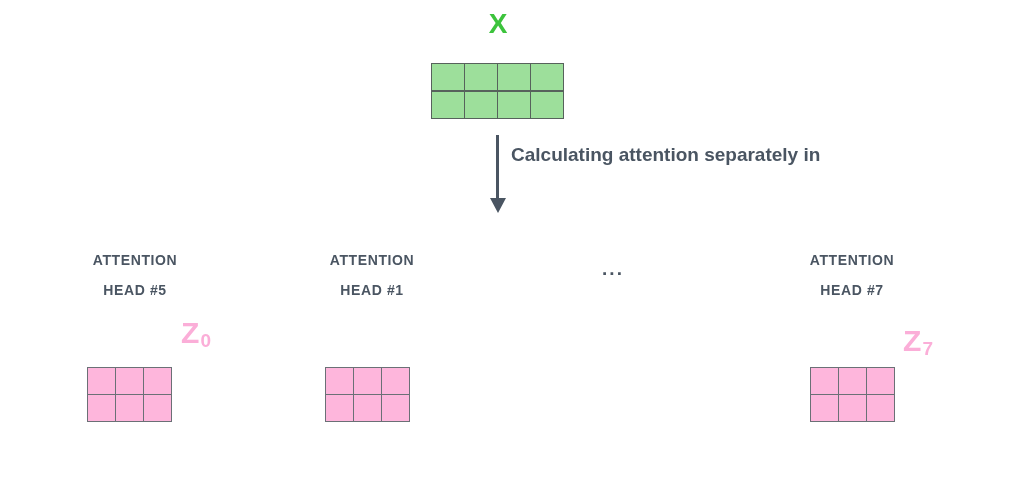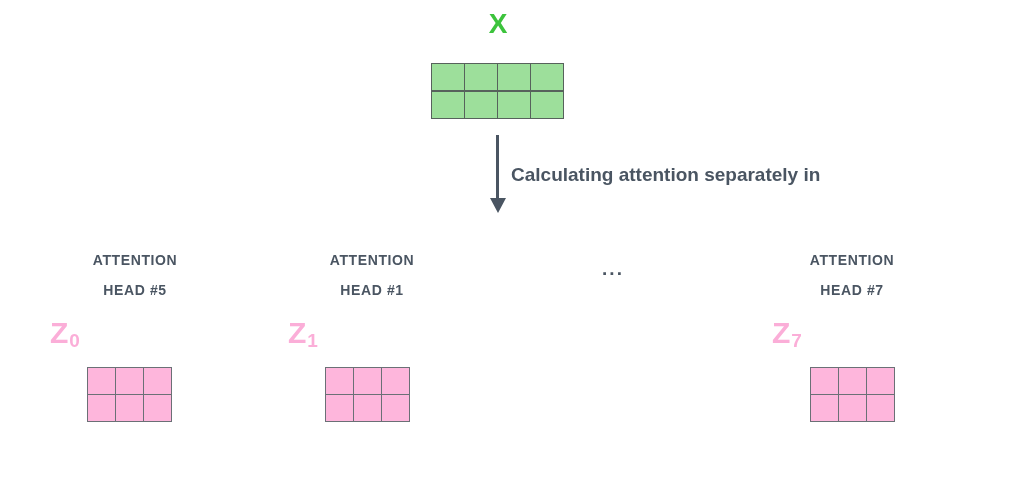--- a/index.html
+++ b/index.html
@@ -60,49 +60,48 @@
   .arrow .head{
     width:0;height:0;
     border-left:8.5px solid transparent;
     border-right:8.5px solid transparent;
     border-top:15px solid var(--dark);
   }
   .annotation{
     position:absolute;left:511px;top:139px;width:430px;
     font-size:19px;line-height:31px;font-weight:600;
     color:var(--dark);
-    margin-top:20px;
   }
   
   .head-title{
     position:absolute;top:245px;width:170px;
     text-align:center;
     font-size:14px;line-height:30px;font-weight:600;
     letter-spacing:0.6px;color:var(--dark);
   }
   .head-title.h0{left:50px;}
   .head-title.h1{left:287px;}
   .head-title.h7{left:767px;}
   .ellipsis{
     position:absolute;left:593px;top:258px;width:40px;
     text-align:center;
     font-size:19px;font-weight:700;letter-spacing:2px;color:var(--dark);
   }
   .z-label{
     position:absolute;top:316px;width:160px;
-    text-align:left;
+    text-align:right;
     font-size:30px;font-weight:700;color:var(--pink-text);
   }
   .z-label sub{
     font-size:19px;font-weight:700;
     vertical-align:baseline;position:relative;top:4px;left:1px;
   }
   .z-label.z0{left:50px;}
   .z-label.z1{left:288px;}
-  .z-label.z7{left:772px;}
+  .z-label.z7{left:772px;margin-top:8px;}
 </style>
 </head>
 <body>
 
 <div class="page">
 
   <div class="x-label">X</div>
 
   <div class="tokens">
   </div>
@@ -135,21 +134,20 @@
     <div>ATTENTION</div>
     <div>HEAD #1</div>
   </div>
   <div class="ellipsis">...</div>
   <div class="head-title h7">
     <div>ATTENTION</div>
     <div>HEAD #7</div>
   </div>
 
   <div class="z-label z0"><span>Z</span><sub>0</sub></div>
-  <div class="z-label z1"><span>Z</span><sub>1</sub></div>
   <div class="z-label z7"><span>Z</span><sub>7</sub></div>
 
   <div class="matrix pink g0" style="--cols: 3;">
       <div class="cell"></div>
       <div class="cell"></div>
       <div class="cell"></div>
       <div class="cell"></div>
       <div class="cell"></div>
       <div class="cell"></div>
     </div>

